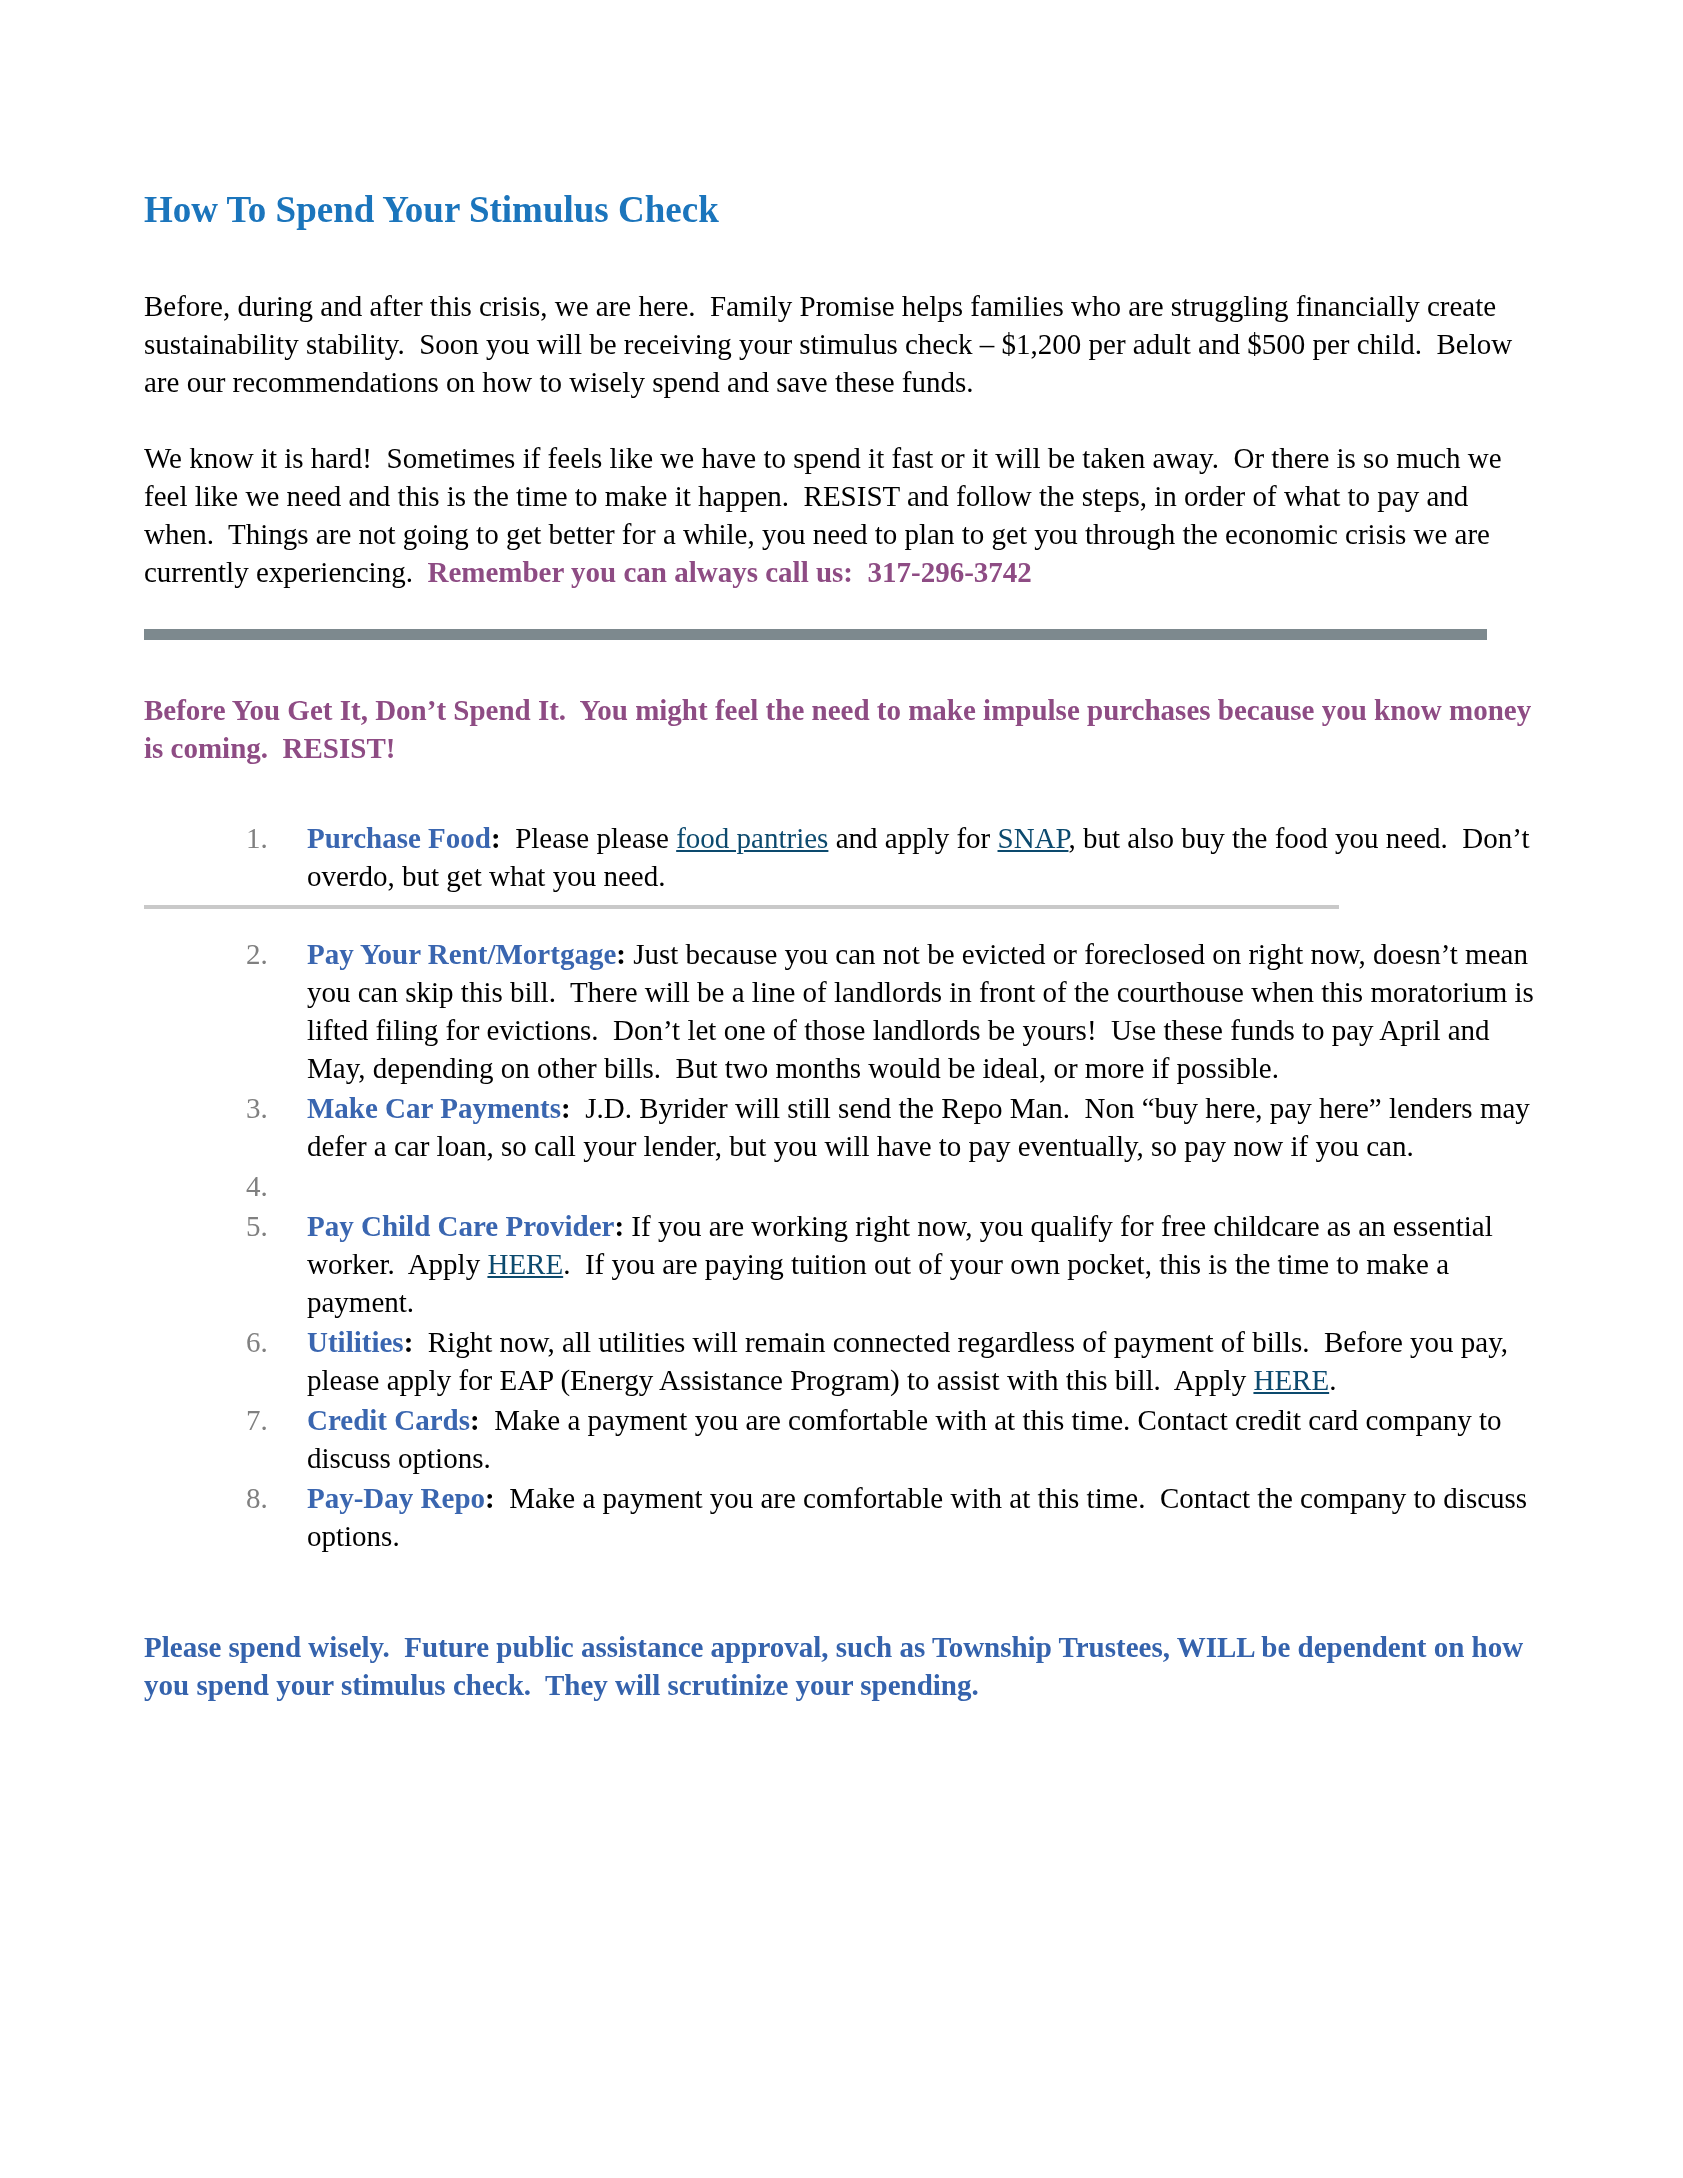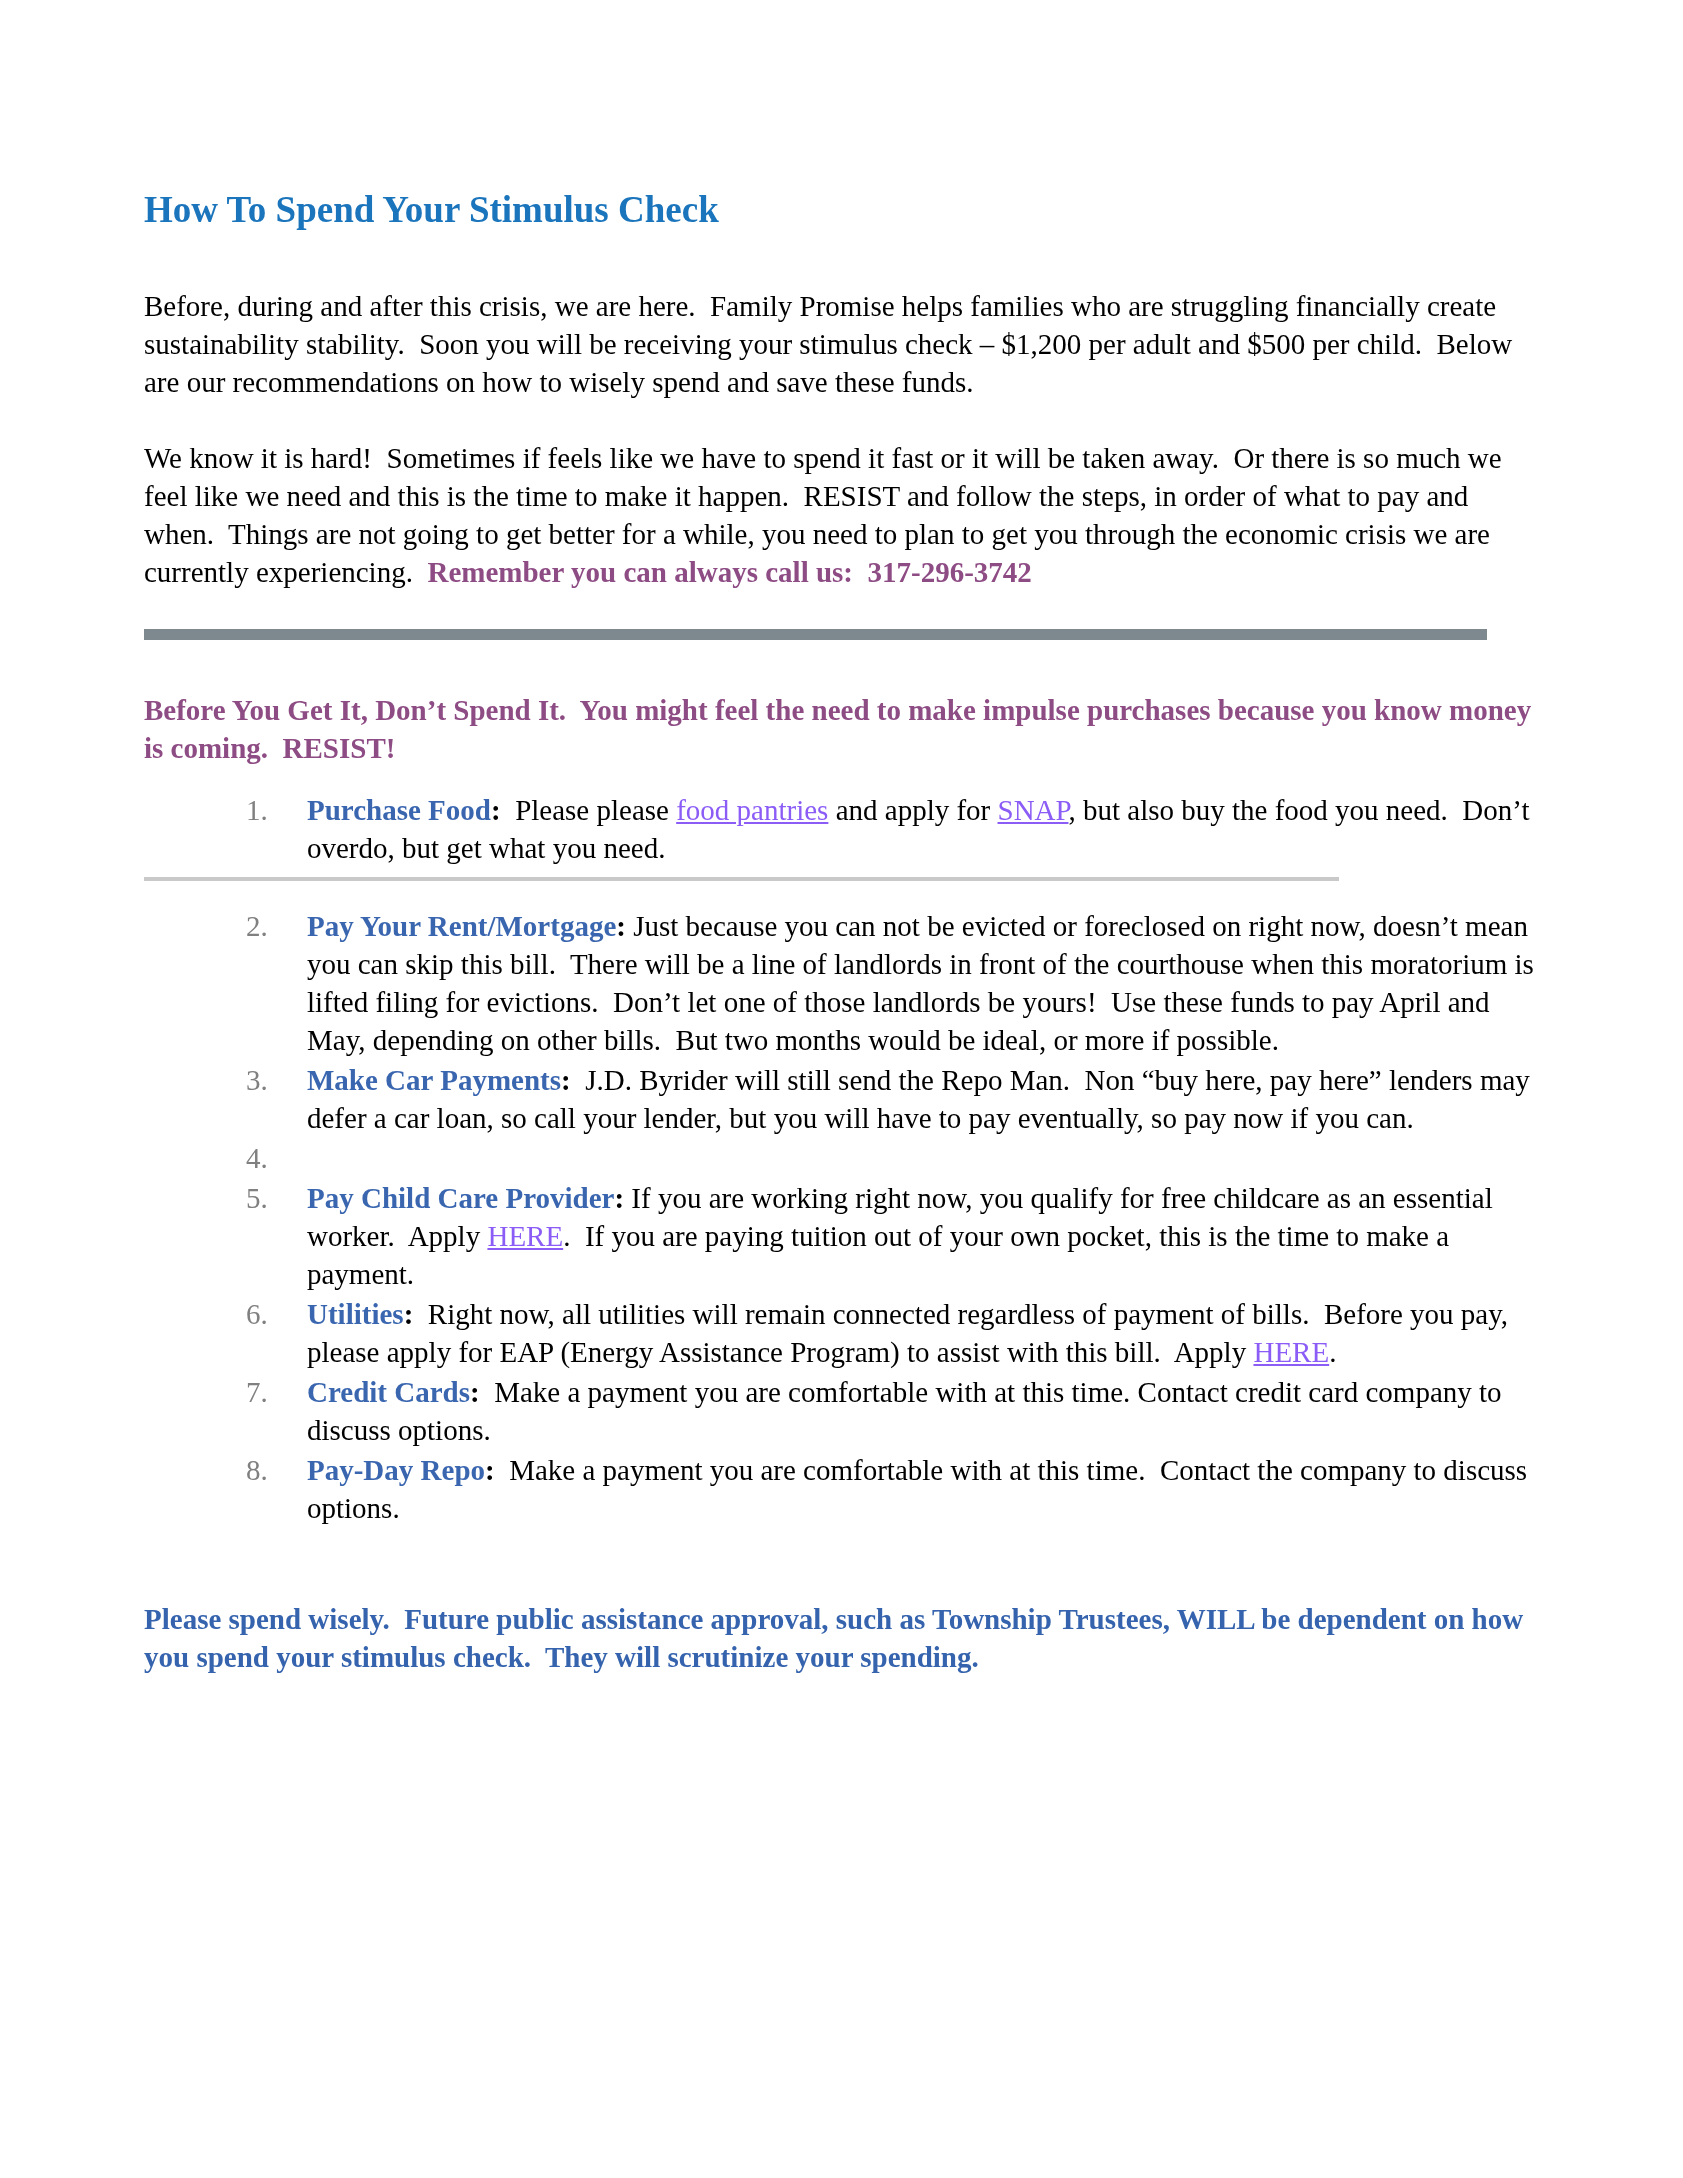--- a/index.html
+++ b/index.html
@@ -31,39 +31,39 @@
   .divider-bar {
     height: 11px;
     width: 1343px;
     background: #7d898e;
     margin: 22px 0 51px 0;
     border: none;
   }
   .section-heading {
     color: #8e4c84;
     font-weight: bold;
-    margin-bottom: 24px;
+    margin-bottom: 52px;
   }
   ol.pay-list { list-style: none; margin-bottom: 38px; }
   .item { display: flex; margin-bottom: 2px; }
   .item .num {
     width: 61px;
     flex-shrink: 0;
     margin-left: 102px;
     color: #808080;
   }
   .item .item-body { flex: 1; }
   .label {
     color: #3a66b0;
     font-weight: bold;
     text-align: right;
   }
   .colon { font-weight: bold; color: #000000; }
   a.plink {
-    color: #8b5cf6;
+    color: #0c4a6e;
     text-decoration: underline;
     cursor: pointer;
   }
   .list-separator {
     height: 4px;
     width: 1195px;
     background: #c9c9c9;
     margin: 10px 0 26px 0;
   }
   .footer-note {

